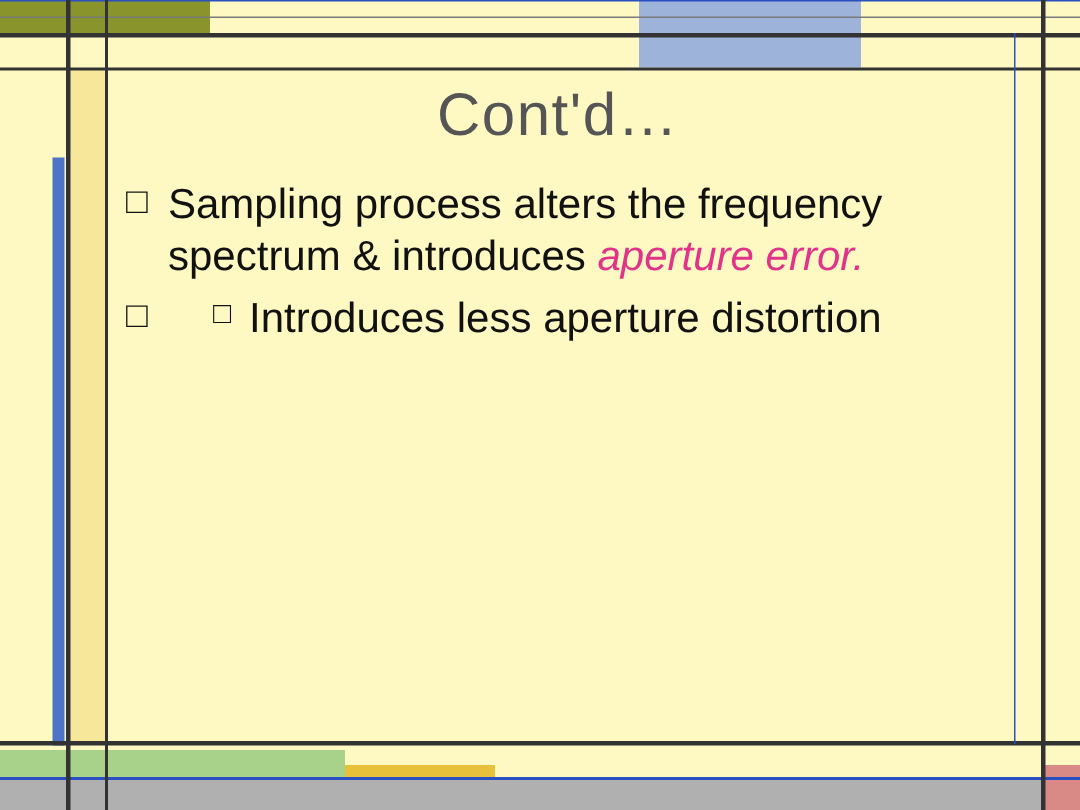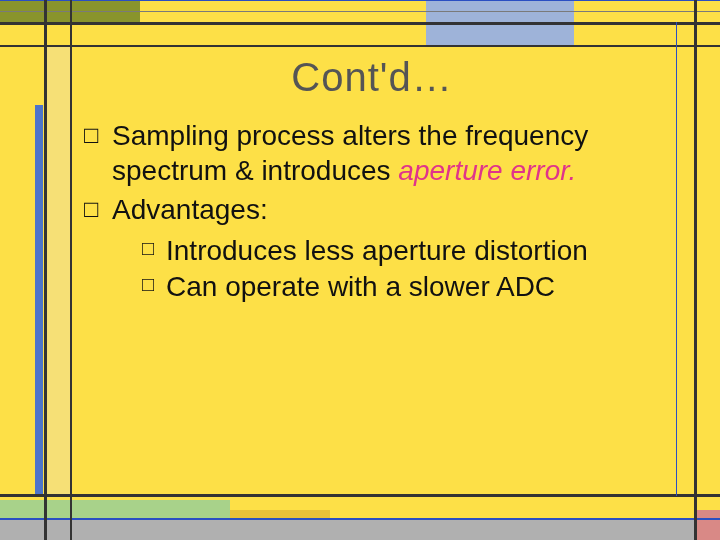--- a/index.html
+++ b/index.html
@@ -8,21 +8,21 @@
     width: 720px;
     height: 540px;
     background: #ffffff;
     font-family: "Segoe UI", "Trebuchet MS", "Tahoma", sans-serif;
     overflow: hidden;
   }
   .slide {
     position: relative;
     width: 720px;
     height: 540px;
-    background: #fde047;
+    background: #fef9c3;
     box-sizing: border-box;
   }
   
   .deco {
     position: absolute;
   }
   .line-h-dark1 { left: 0; top: 22px; width: 720px; height: 3px; background: #333; }
   .line-h-dark2 { left: 0; top: 45px; width: 720px; height: 2px; background: #333; }
   .line-h-dark3 { left: 0; top: 494px; width: 720px; height: 3px; background: #333; }
   .line-v-left1 { left: 44px; top: 0; width: 3px; height: 540px; background: #333; }
@@ -129,22 +129,20 @@
   <div class="deco line-v-right"></div>
   <div class="deco line-v-right-blue"></div>
 
   <div class="content">
     <div class="title">Cont'd…</div>
     <ul class="main">
       <li>
         <span>Sampling process alters the frequency spectrum &amp; introduces </span><span class="aperture">aperture error.</span>
       </li>
       <li>
-        <span>Advantages:</span>
         <ul class="sub">
           <li><span>Introduces less aperture distortion</span></li>
-          <li><span>Can operate with a slower ADC</span></li>
         </ul>
       </li>
     </ul>
   </div>
 
 </div>
 
 </body></html>

